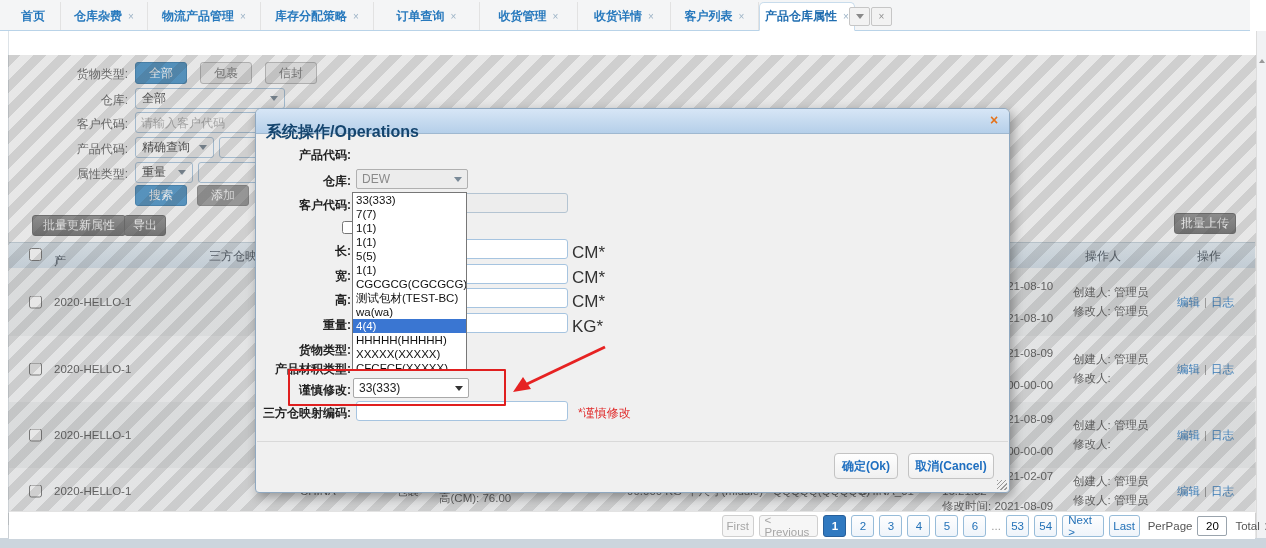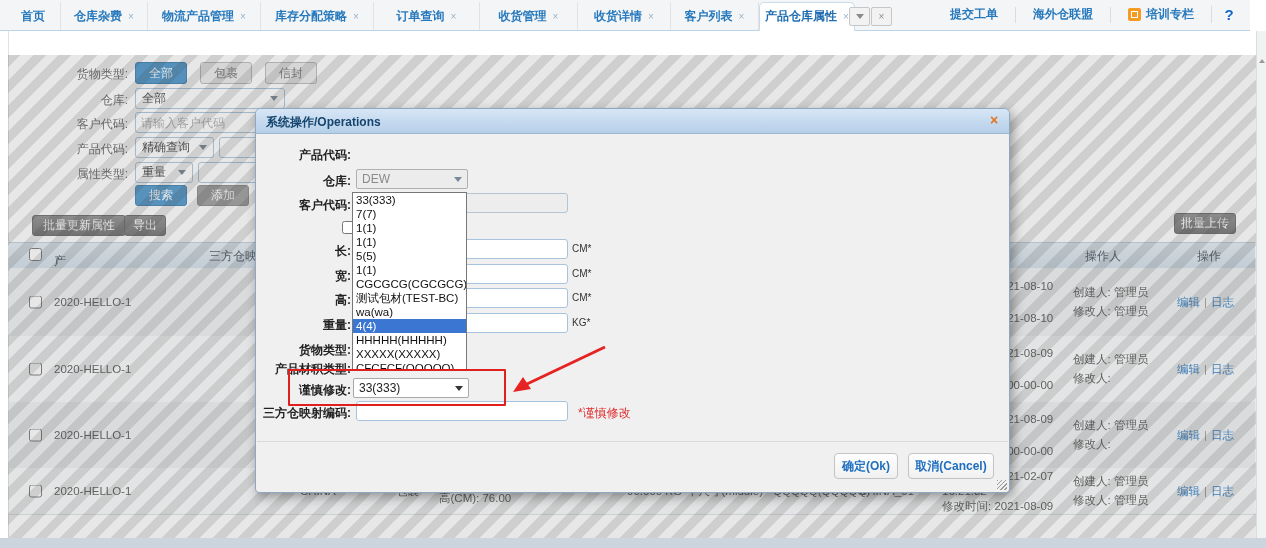--- a/index.html
+++ b/index.html
@@ -84,32 +84,32 @@
   .pinput{width:24px;height:16px;border:1px solid #9aa4ad;border-radius:2px;text-align:center;font-size:11.5px;font-family:inherit;}
   .ptotal{color:#333;font-size:11.5px;}
   
   .mask{position:absolute;left:8px;top:55px;width:1248px;height:483px;z-index:50;
        background:repeating-linear-gradient(135deg,rgba(96,96,96,.30) 0 9px,rgba(128,128,128,.19) 9px 18px);}
   
   .modal{position:absolute;left:255px;top:108px;width:753px;height:383px;background:#f0f0f0;z-index:100;
        border:1px solid #8fa8c0;border-radius:6px 6px 4px 4px;box-shadow:3px 4px 12px rgba(0,0,0,.35);}
   .mhead{position:absolute;left:0;top:0;width:100%;height:25px;border-radius:5px 5px 0 0;
        background:linear-gradient(#d7e6f6,#b5cfe9);border-bottom:1px solid #9fb8d0;box-sizing:border-box;}
-  .mtitle{position:absolute;left:10px;top:5px;font-weight:bold;color:#15456e;font-size:12px;}
+  .mtitle{position:absolute;left:10px;top:13px;font-weight:bold;color:#15456e;font-size:16px;}
   .mclose{position:absolute;right:7px;top:3px;width:16px;height:16px;display:flex;align-items:center;justify-content:center;
        color:#e4731c;font-weight:bold;font-size:14px;cursor:pointer;}
   .mlabel{position:absolute;width:100px;left:-5px;text-align:right;font-size:12px;font-weight:bold;color:#222;}
   .minput{position:absolute;left:100px;width:212px;height:20px;border:1px solid #a6c4e0;border-radius:3px;
        background:#fff;box-sizing:border-box;font-size:12px;padding:0 5px;font-family:inherit;color:#333;}
   .minput.dis{background:#ededed;border-color:#b4c4d2;color:#8a8a8a;}
   .mselect{position:absolute;height:20px;border:1px solid #a9a9a9;background:#fff;border-radius:2px;color:#222;
        display:flex;align-items:center;justify-content:space-between;padding:0 5px;box-sizing:border-box;font-size:12px;cursor:pointer;}
   .mselect.dis{background:#ececec;color:#8a8a8a;border-color:#b0b0b0;}
   .chevb{width:0;height:0;border-left:4px solid transparent;border-right:4px solid transparent;border-top:5px solid #333;}
-  .unit{position:absolute;left:316px;font-size:10px;color:#333;}
+  .unit{position:absolute;left:316px;font-size:17px;color:#333;}
   .mcheck{position:absolute;left:86px;width:13px;height:13px;margin:0;}
   .mhr{position:absolute;left:1px;top:332px;width:calc(100% - 2px);border-top:1px solid #d9d9d9;}
   .mbtn{position:absolute;top:344px;height:26px;border:1px solid #c3c3c3;border-radius:4px;color:#1f6fc0;font-weight:bold;
        background:linear-gradient(#fefefe,#f0f0f0);font-size:12px;display:flex;align-items:center;justify-content:center;cursor:pointer;}
   .hint{position:absolute;left:322px;color:#e02b2b;font-size:12px;}
   .rhandle{position:absolute;right:2px;bottom:2px;width:10px;height:10px;cursor:se-resize;
        background:repeating-linear-gradient(135deg,#9a9a9a 0 1px,transparent 1px 3px);}
   
   .ddlist{position:absolute;left:352px;top:192px;width:115px;height:178px;background:#fff;border:1px solid #777;
        z-index:110;overflow:hidden;box-sizing:border-box;}
@@ -162,33 +162,20 @@
       <div class="tab active" style="width:94px">
         <span>产品仓库属性</span>
         <span class="tclose">×</span>
       </div>
     </div>
     <div class="ovbtn" style="left:849px">
       <span class="tri-down"></span>
     </div>
     <div class="ovbtn" style="left:871px">
       <span>×</span>
-    </div>
-    <div class="toplinks">
-      <div class="toplink">
-        <span>提交工单</span>
-      </div>
-      <div class="toplink">
-        <span>海外仓联盟</span>
-      </div>
-      <div class="toplink">
-        <span class="ticon"></span>
-        <span>培训专栏</span>
-      </div>
-      <div class="help">?</div>
     </div>
   </div>
 
   <div class="badge">
     <span>共同战“疫”</span>
     <span class="mascot"></span>
   </div>
 
   <div class="panel"></div>
 
@@ -332,20 +319,41 @@
         <i>16:21:32</i>
         <i>修改时间: 2021-08-09</i>
       </span>
     <span class="c-op vcent">
         <i>创建人: 管理员</i>
         <i>修改人: 管理员</i>
       </span>
     <span class="c-act vcent"><a>编辑</a><em>|</em><a>日志</a></span>
   </div>
 
+  <div class="pagebar">
+    <div class="pwrap">
+      <a class="pbtn disabled">First</a>
+      <a class="pbtn disabled">&lt; Previous</a>
+      <a class="pbtn active">1</a>
+      <a class="pbtn">2</a>
+      <a class="pbtn">3</a>
+      <a class="pbtn">4</a>
+      <a class="pbtn">5</a>
+      <a class="pbtn">6</a>
+      <span class="pell">...</span>
+      <a class="pbtn">53</a>
+      <a class="pbtn">54</a>
+      <a class="pbtn">Next &gt;</a>
+      <a class="pbtn">Last</a>
+      <span class="plabel">PerPage</span>
+      <input class="pinput" value="20" style="">
+      <span class="plabel">Total</span>
+      <b class="ptotal">1080</b>
+    </div>
+  </div>
 
   <div class="bottomstrip"></div>
 
   <div class="vscroll">
     <span class="up">
         <span class="tri-up"></span>
       </span>
   </div>
 
   <div class="mask"></div>
@@ -410,21 +418,21 @@
     <div class="opt">1(1)</div>
     <div class="opt">1(1)</div>
     <div class="opt">5(5)</div>
     <div class="opt">1(1)</div>
     <div class="opt">CGCGCG(CGCGCG)</div>
     <div class="opt">测试包材(TEST-BC)</div>
     <div class="opt">wa(wa)</div>
     <div class="opt sel">4(4)</div>
     <div class="opt">HHHHH(HHHHH)</div>
     <div class="opt">XXXXX(XXXXX)</div>
-    <div class="opt">CFCFCF(QQQQQ)</div>
+    <div class="opt">CFCFCF(XXXXX)</div>
   </div>
 
   <div class="redbox"></div>
   <svg class="arrow" width="110" height="60">
     <line x1="100" y1="9" x2="22" y2="46" stroke="#e62222" stroke-width="3"></line>
     <polygon points="8,54 26,51 18,39" fill="#e62222"></polygon>
   </svg>
 
 </div>
 

